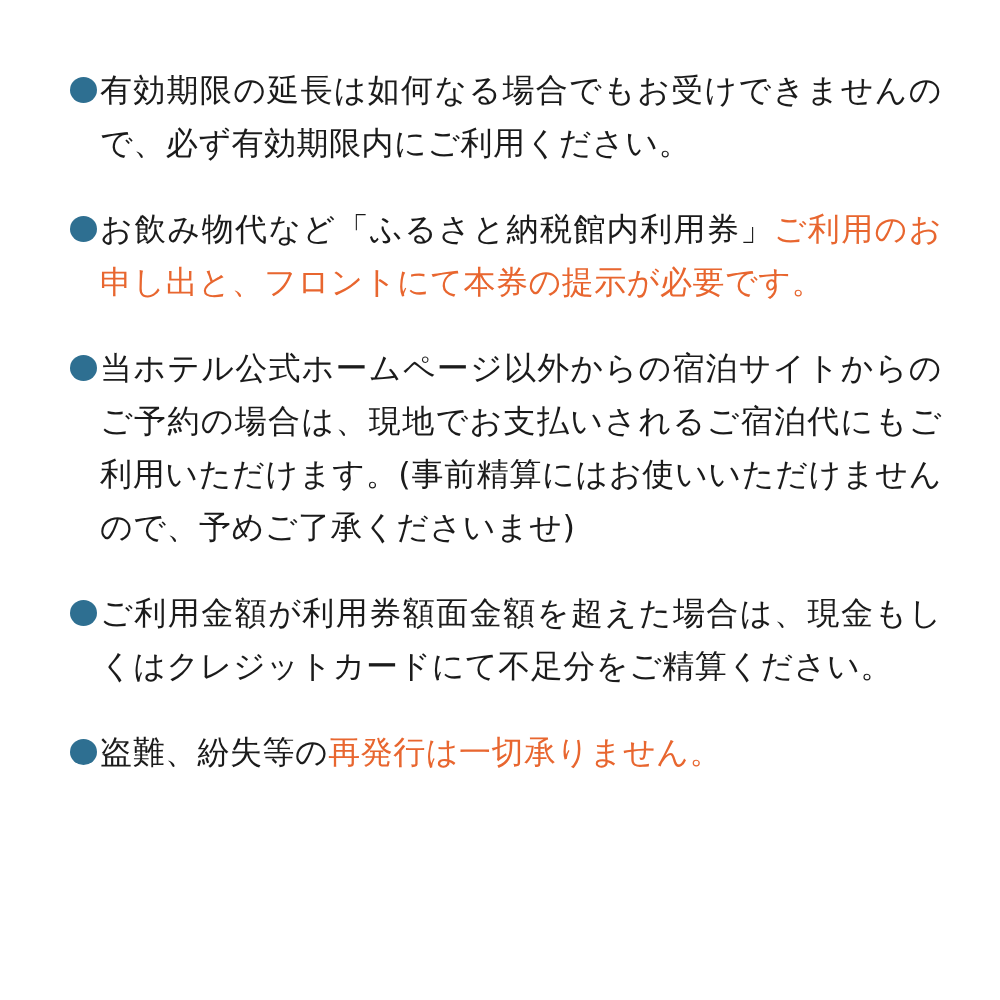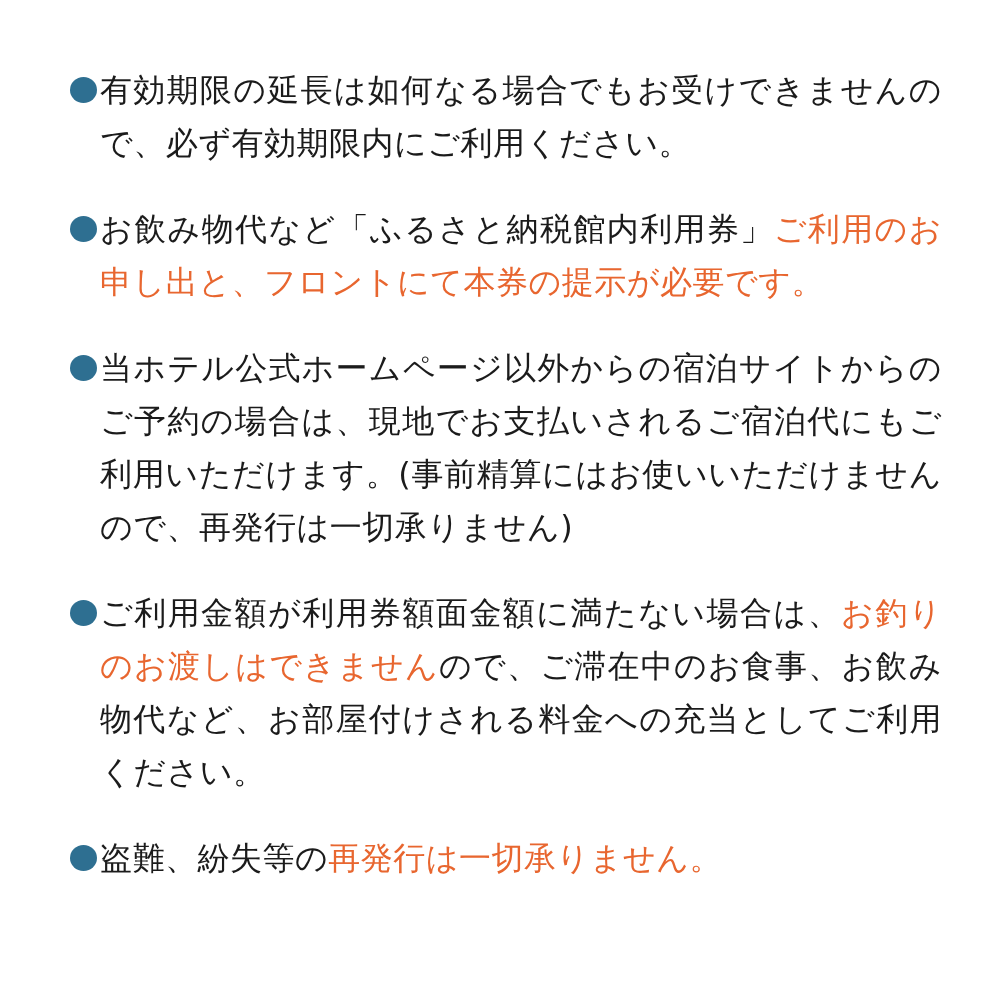--- a/index.html
+++ b/index.html
@@ -49,17 +49,17 @@
   .seg { color: var(--text-color); }
   .seg.orange { color: var(--orange); }
 </style>
 </head>
 <body>
 
 <div class="page">
   <ul class="notes">
       <li class="note"><span class="bullet"></span><span class="seg">有効期限の延長は如何なる場合でもお受けできませんので、必ず有効期限内にご利用ください。</span></li>
       <li class="note"><span class="bullet"></span><span class="seg">お飲み物代など「ふるさと納税館内利用券」</span><span class="seg orange">ご利用のお申し出と、フロントにて本券の提示が必要です。</span></li>
-      <li class="note"><span class="bullet"></span><span class="seg">当ホテル公式ホームページ以外からの宿泊サイトからのご予約の場合は、現地でお支払いされるご宿泊代にもご利用いただけます。(事前精算にはお使いいただけませんので、再発行は一切承りません)</span></li>
-      <li class="note"><span class="bullet"></span><span class="seg">ご利用金額が利用券額面金額に満たない場合は、</span><span class="seg orange">お釣りのお渡しはできません</span><span class="seg">ので、ご滞在中のお食事、お飲み物代など、お部屋付けされる料金への充当としてご利用ください。</span></li>
+      <li class="note"><span class="bullet"></span><span class="seg">当ホテル公式ホームページ以外からの宿泊サイトからのご予約の場合は、現地でお支払いされるご宿泊代にもご利用いただけます。(事前精算にはお使いいただけませんので、予めご了承くださいませ)</span></li>
+      <li class="note"><span class="bullet"></span><span class="seg">ご利用金額が利用券額面金額を超えた場合は、現金もしくはクレジットカードにて不足分をご精算ください。</span></li>
       <li class="note"><span class="bullet"></span><span class="seg">盗難、紛失等の</span><span class="seg orange">再発行は一切承りません。</span></li>
     </ul>
 </div>
 
 </body></html>

